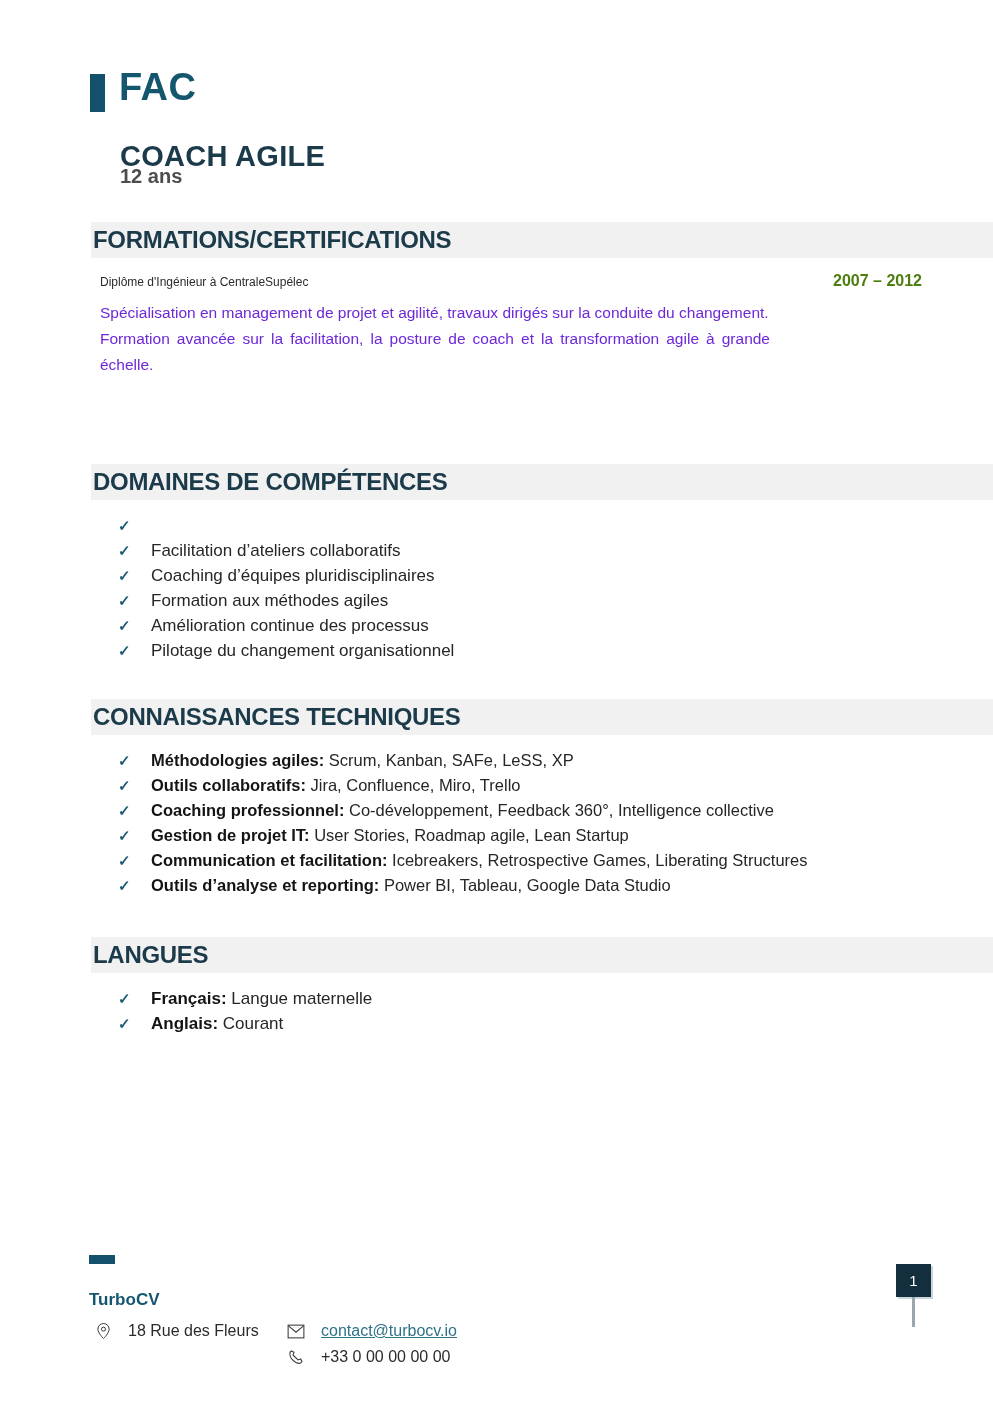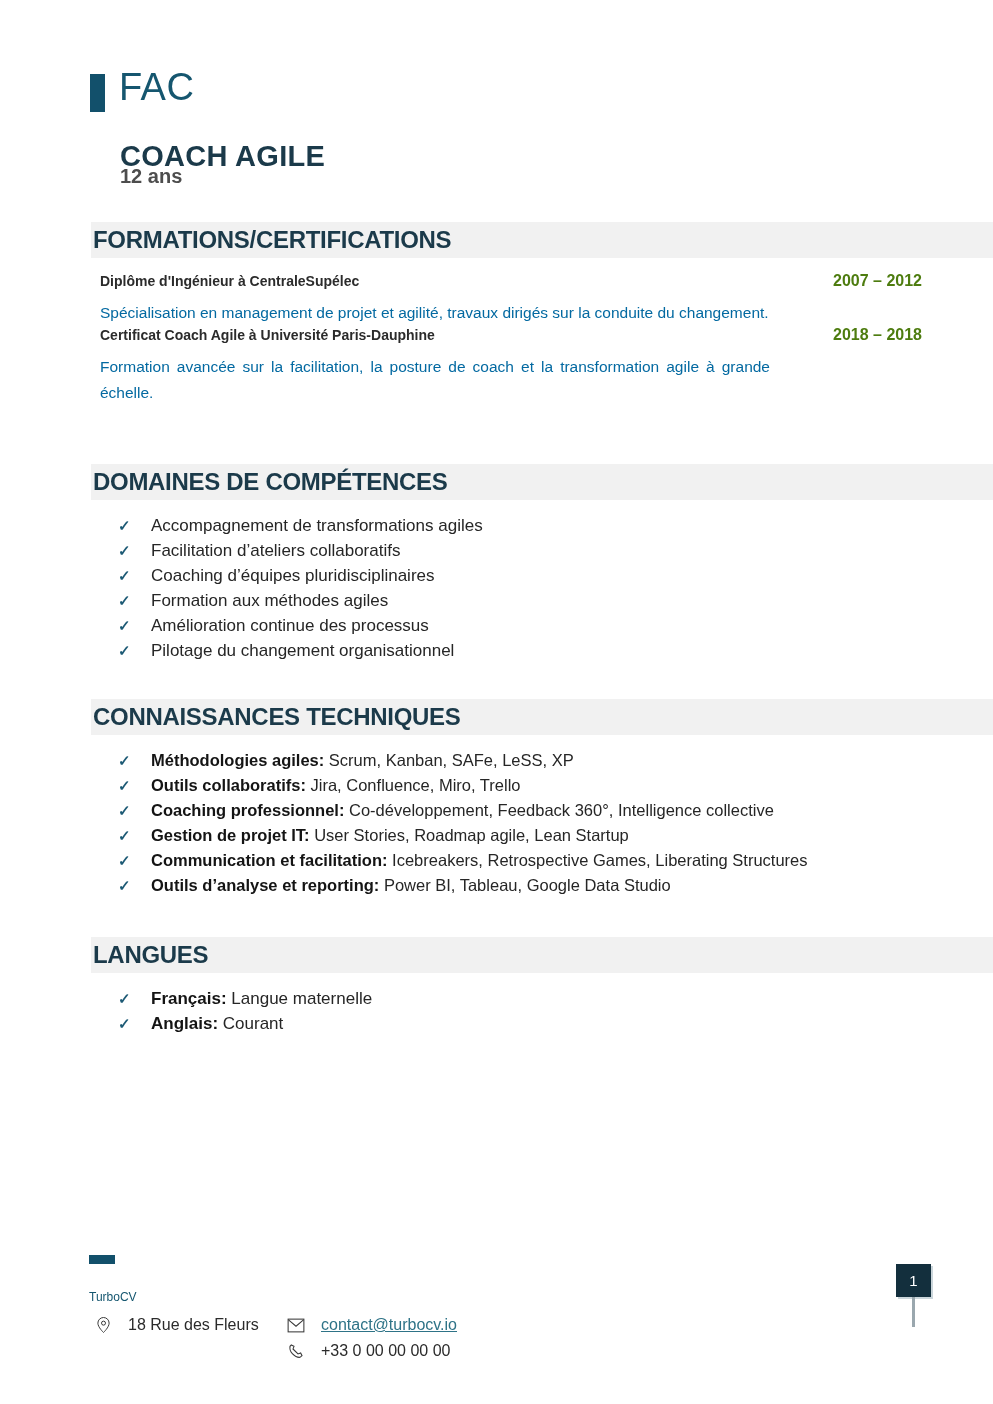--- a/index.html
+++ b/index.html
@@ -6,55 +6,55 @@
   html,body { background:#ffffff; }
   body {
     width:993px; height:1404px; position:relative;
     font-family:"Liberation Sans", sans-serif;
     color:#2b2b2b; overflow:hidden;
   }
   .page { position:absolute; inset:0; background:#fff; }
 
   
   .brand-bar { position:absolute; left:90px; top:74px; width:15px; height:38px; background:#12506b; }
-  .initials  { position:absolute; left:119px; top:66px; font-size:38px; font-weight:400; color:#15566f; letter-spacing:0.5px; }
+  .initials  { position:absolute; left:119px; top:66px; font-size:38px; font-weight:700; color:#15566f; letter-spacing:0.5px; }
   .job-title { position:absolute; left:120px; top:140px; font-size:29px; font-weight:700; color:#1b3a4a; letter-spacing:0.3px; }
   .experience{ position:absolute; left:120px; top:165px; font-size:20px; font-weight:700; color:#4d4d4d; }
 
   
   .section { position:absolute; left:91px; width:831px; }
   .section-bar {
     width:980px; height:36px; background:#f1f1f1;
     display:flex; align-items:center;
   }
   .section-heading {
     font-size:24px; font-weight:700; color:#1b3a4a;
     letter-spacing:-0.3px; padding-left:2px; white-space:nowrap;
   }
 
   
   .entry { margin:14px 0 0 9px; width:822px; }
   .entry-head { display:flex; justify-content:space-between; align-items:baseline; height:28px; }
-  .entry-title { font-size:14px; font-weight:700; color:#2b2b2b; }
+  .entry-title { font-size:12px; font-weight:400; color:#2b2b2b; }
   .entry-dates { font-size:16px; font-weight:700; color:#4d7c0f; white-space:nowrap; }
   .entry-desc {
-    width:670px; font-size:15.5px; line-height:26px; color:#0369a1;
+    width:670px; font-size:15.5px; line-height:26px; color:#6d28d9;
     text-align:justify;
   }
 
   
   ul.check-list { list-style:none; margin-top:13px; }
   ul.check-list li { position:relative; padding-left:60px; min-height:25px; line-height:25px; font-size:17px; color:#262626; }
   .check { position:absolute; left:27px; top:0; color:#1d5a75; font-weight:700; font-size:15px; }
   .item-label { font-weight:700; color:#141414; }
 
   
   .footer-chip { position:absolute; left:89px; top:1255px; width:26px; height:9px; background:#12506b; }
   .footer { position:absolute; left:89px; top:1290px; width:560px; }
-  .footer-company { font-size:12px; font-weight:400; color:#15566f; margin-bottom:8px; }
+  .footer-company { font-size:17px; font-weight:700; color:#15566f; margin-bottom:8px; }
   .footer-grid { position:relative;text-align:right; }
   .f-row { display:flex; align-items:center; height:26px; }
   .f-icon { width:20px; display:flex; justify-content:center; align-items:center; margin-left:4px; margin-right:15px; color:#3a3a3a; flex:none; }
   .f-icon svg { display:block; }
   .f-col2 { position:absolute; left:193px; top:0; }
   .f-text { font-size:16px; color:#2b2b2b; }
   .f-link { font-size:16px; color:#2e7387; text-decoration:underline; }
 
   
   .page-marker { position:absolute; left:896px; top:1264px; }
@@ -80,34 +80,30 @@
       <span class="section-heading">FORMATIONS/CERTIFICATIONS</span>
     </div>
     <div class="entry">
       <div class="entry-head">
         <span class="entry-title">Diplôme d'Ingénieur à CentraleSupélec</span>
         <span class="entry-dates">2007 – 2012</span>
       </div>
       <div class="entry-desc">Spécialisation en management de projet et agilité, travaux dirigés sur la conduite du changement.</div>
     </div>
     <div class="entry" style="margin-top:0;">
-      <div class="entry-head">
-        <span class="entry-title">Certificat Coach Agile à Université Paris-Dauphine</span>
-        <span class="entry-dates">2018 – 2018</span>
-      </div>
       <div class="entry-desc">Formation avancée sur la facilitation, la posture de coach et la transformation agile à grande échelle.</div>
     </div>
   </div>
 
   <div class="section" style="top:464px;">
     <div class="section-bar">
       <span class="section-heading">DOMAINES DE COMPÉTENCES</span>
     </div>
     <ul class="check-list">
-      <li><span class="check">✓</span><span>Accompagnement de transformations agiles</span></li>
+      <li><span class="check">✓</span></li>
       <li><span class="check">✓</span><span>Facilitation d’ateliers collaboratifs</span></li>
       <li><span class="check">✓</span><span>Coaching d’équipes pluridisciplinaires</span></li>
       <li><span class="check">✓</span><span>Formation aux méthodes agiles</span></li>
       <li><span class="check">✓</span><span>Amélioration continue des processus</span></li>
       <li><span class="check">✓</span><span>Pilotage du changement organisationnel</span></li>
     </ul>
   </div>
 
   <div class="section" style="top:699px;">
     <div class="section-bar">

